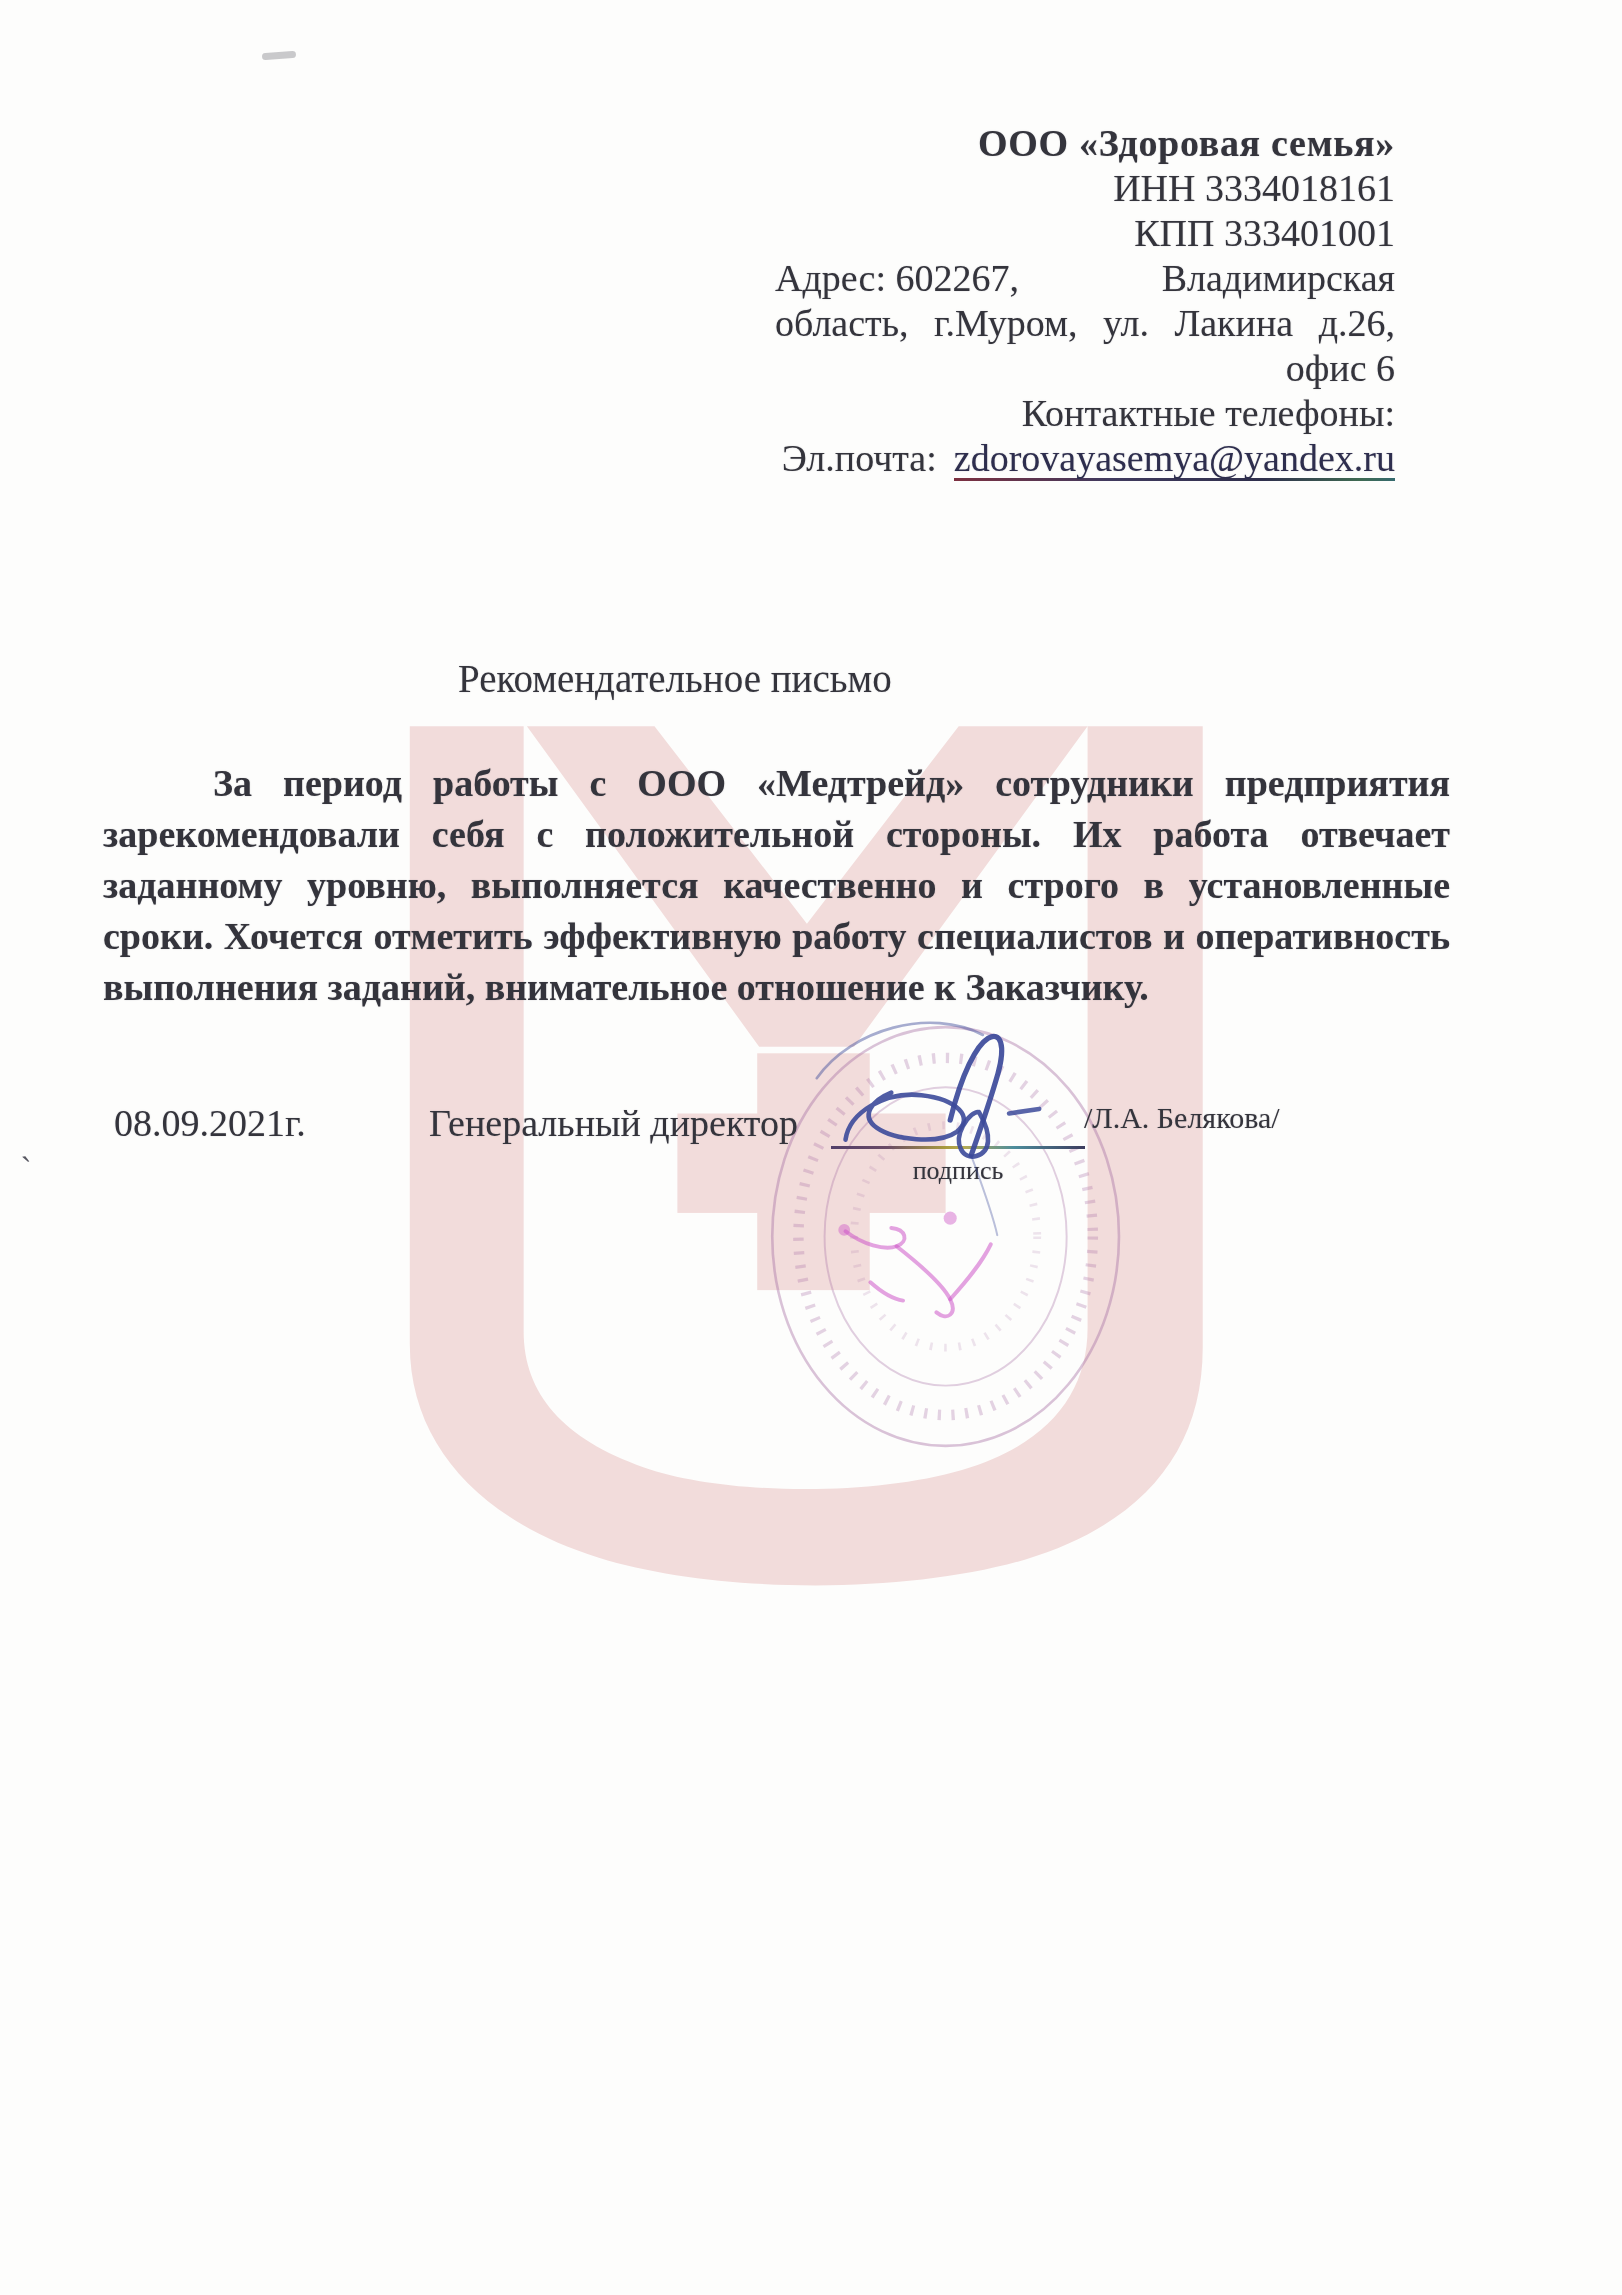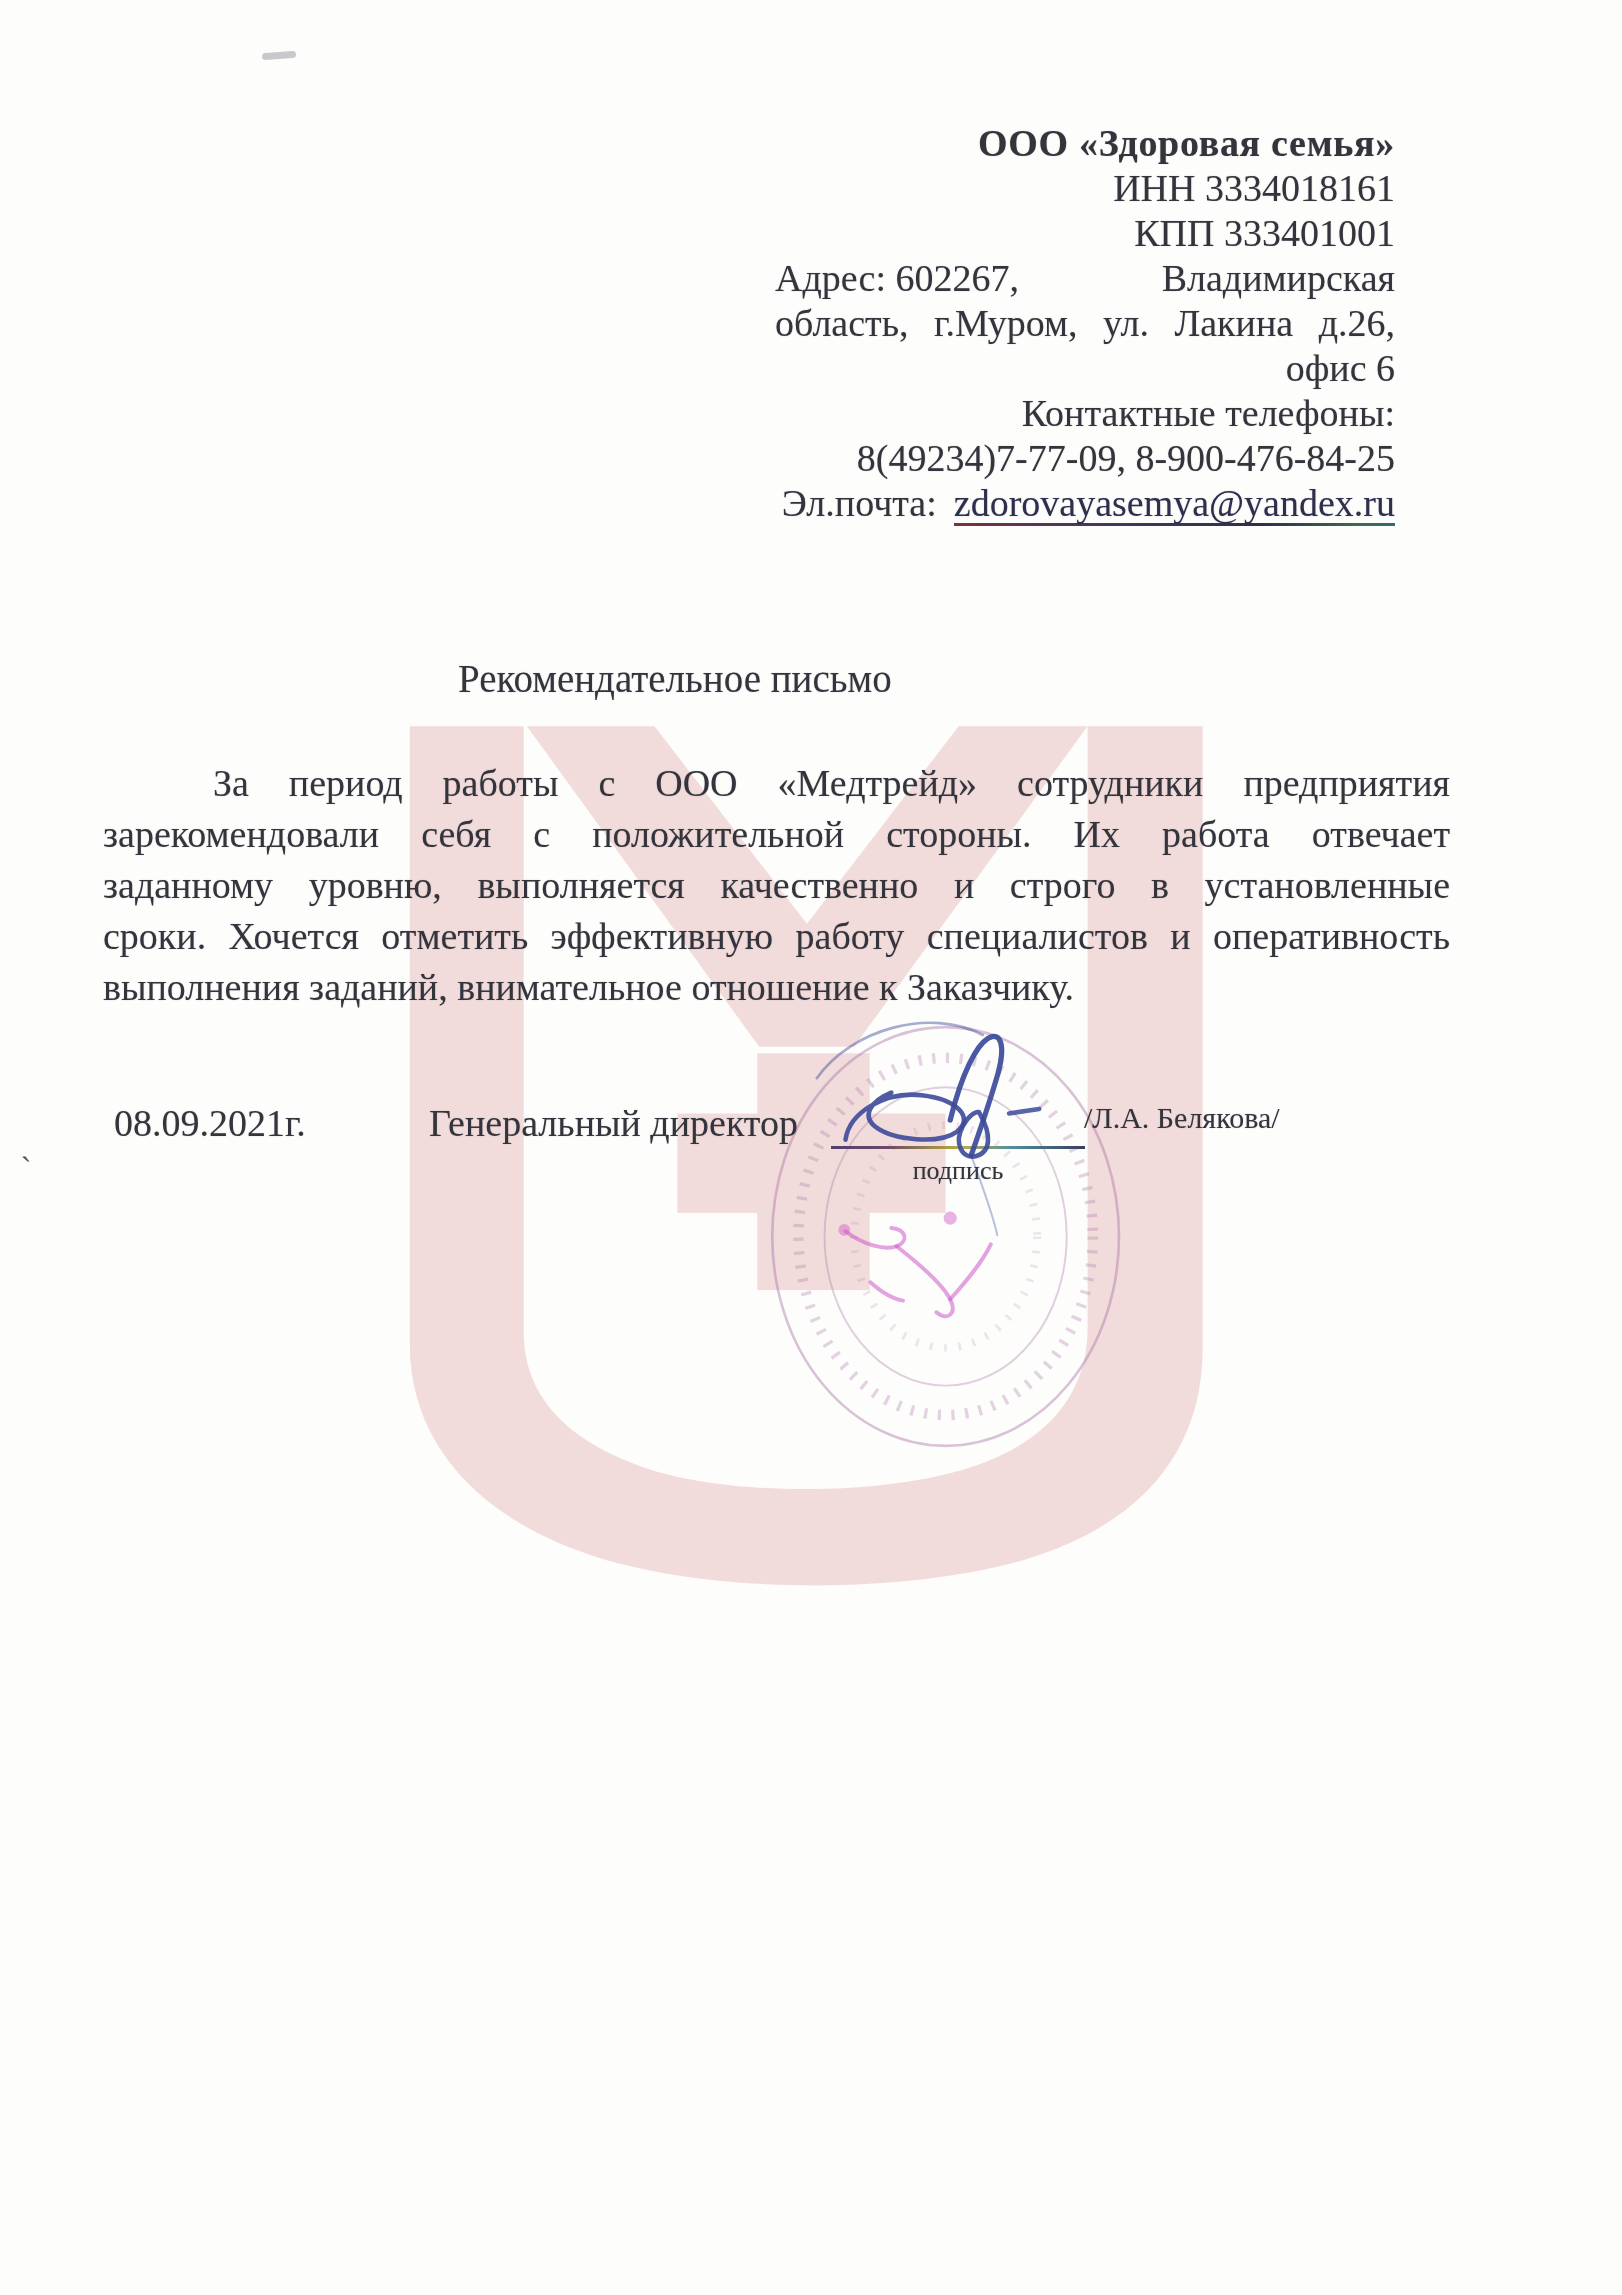--- a/index.html
+++ b/index.html
@@ -31,21 +31,21 @@
   
   .title{
     position:absolute;left:458px;top:656px;width:661px;
     font-size:39px;text-align:left;z-index:4;white-space:nowrap;
   }
   
   .body-par{
     position:absolute;left:103px;top:758px;width:1347px;
     font-size:38px;z-index:4;
   }
-  .b-line{height:51px;line-height:51px;white-space:normal;}
+  .b-line{height:51px;line-height:51px;white-space:normal;font-weight:bold;}
   .b-just{text-align:justify;text-align-last:justify;}
   .b-indent{padding-left:110px;}
   
   .sig-date{position:absolute;left:114px;top:1101px;font-size:38px;z-index:4;white-space:nowrap;}
   .sig-role{position:absolute;left:429px;top:1101px;font-size:38px;z-index:4;white-space:nowrap;}
   .sig-line{
     position:absolute;left:831px;top:1146px;width:254px;height:3.3px;z-index:4;
     background:linear-gradient(90deg,#53406a 0%,#6a4a66 22%,#a89a3e 45%,#b7ab52 52%,#4d8d9c 72%,#3c3c5e 100%);
   }
   .sig-caption{
@@ -112,21 +112,20 @@
     <div class="h-line h-bold">ООО  «Здоровая семья»</div>
     <div class="h-line">ИНН 3334018161</div>
     <div class="h-line">КПП  333401001</div>
     <div class="h-line addr-split">
       <span>Адрес: 602267,</span>
       <span>Владимирская</span>
     </div>
     <div class="h-line just">область, г.Муром, ул. Лакина д.26,</div>
     <div class="h-line">офис 6</div>
     <div class="h-line">Контактные телефоны:</div>
-    <div class="h-line">8(49234)7-77-09, 8-900-476-84-25</div>
     <div class="h-line email-line">
       <span>Эл.почта:</span><a class="email">zdorovayasemya@yandex.ru</a>
     </div>
   </div>
 
   <div class="title ink">Рекомендательное письмо</div>
 
   <div class="body-par ink">
     <div class="b-line b-just b-indent">За период работы с ООО «Медтрейд» сотрудники предприятия</div>
     <div class="b-line b-just">зарекомендовали себя с положительной стороны. Их работа отвечает</div>

